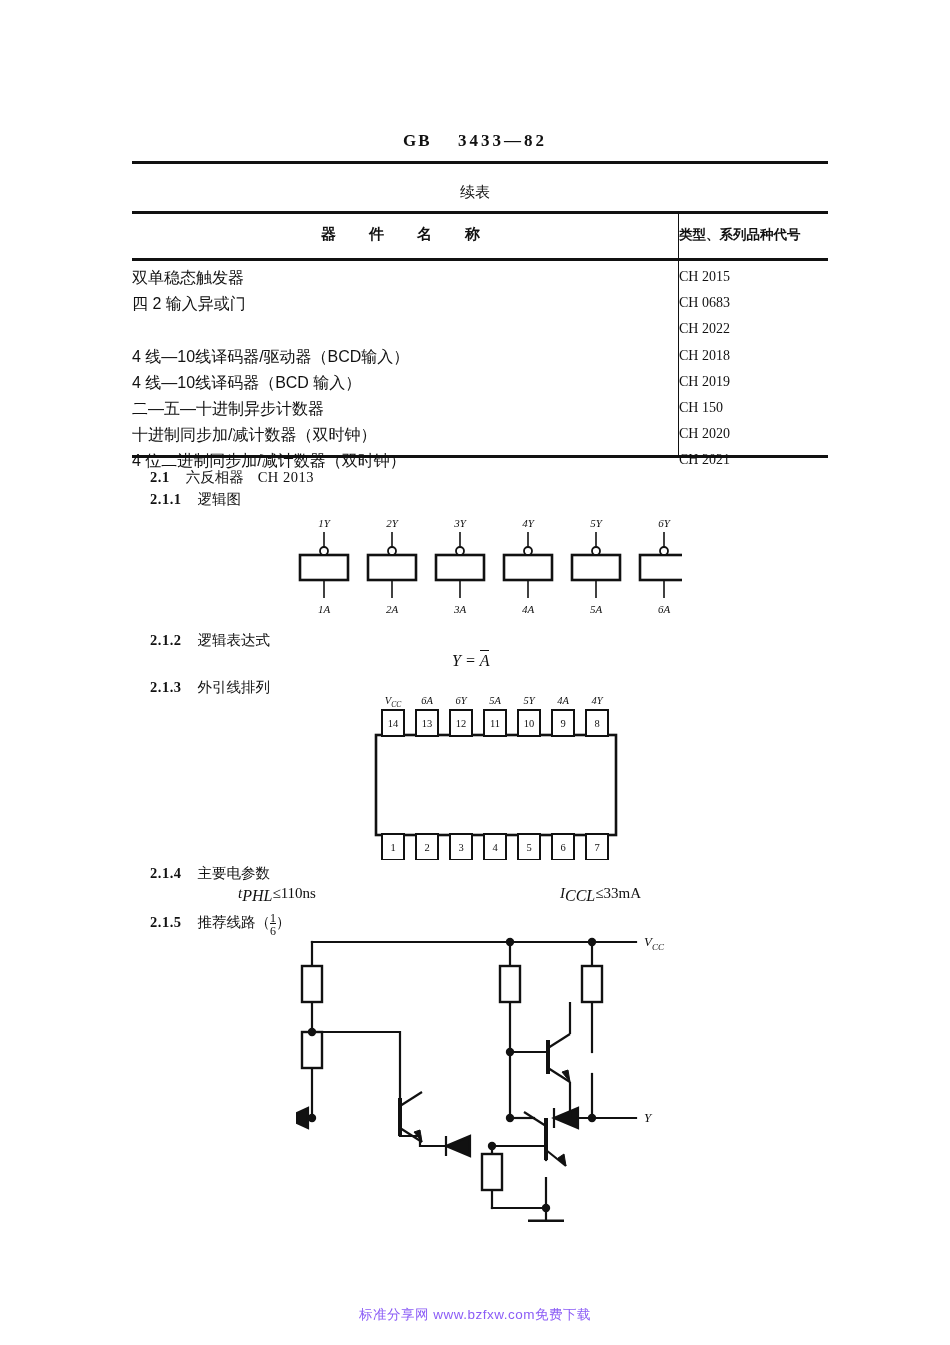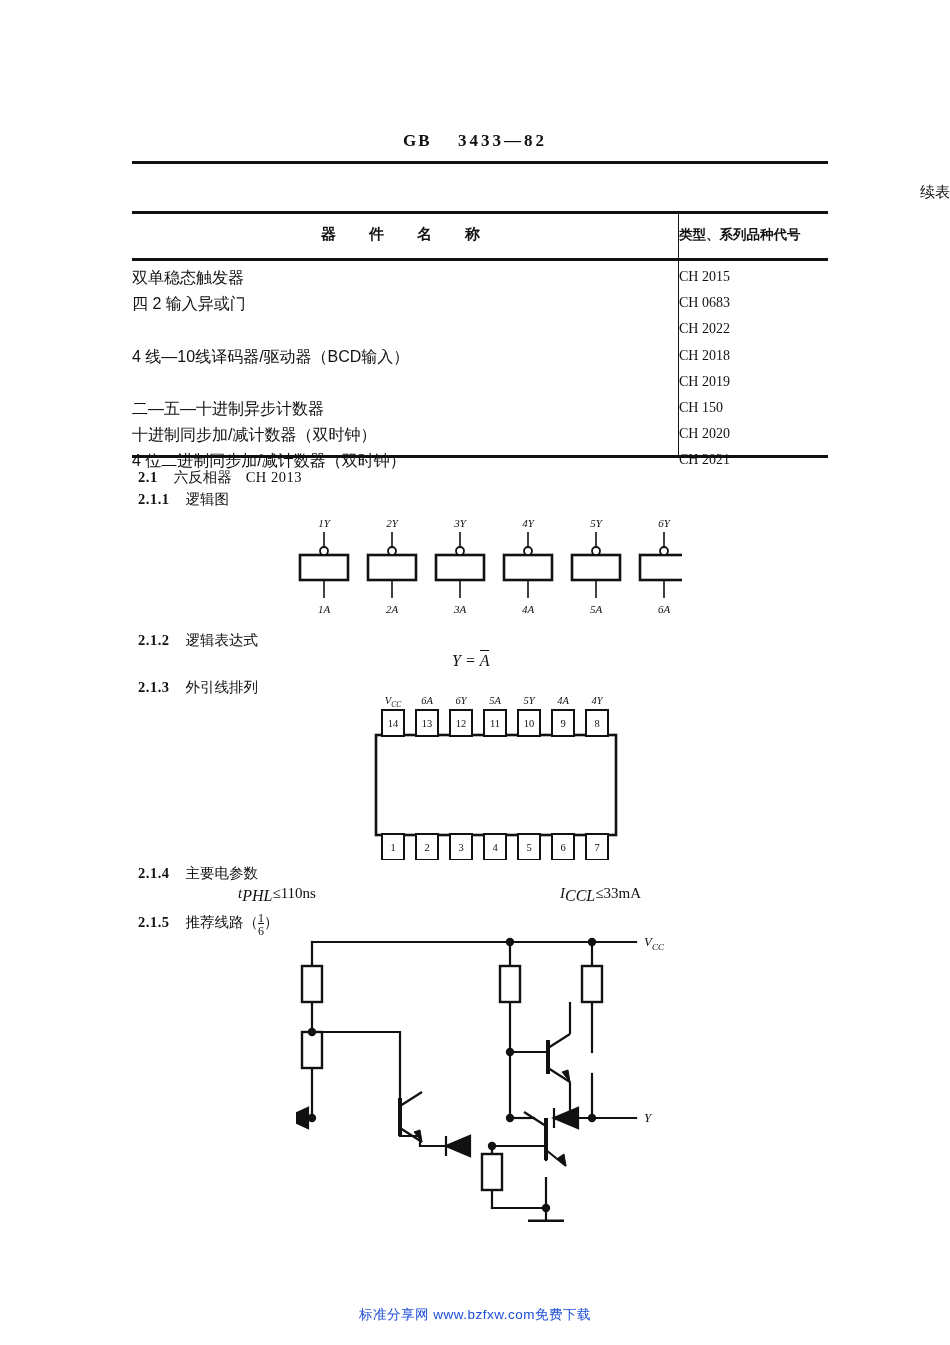--- a/index.html
+++ b/index.html
@@ -45,21 +45,21 @@
     height: 3px;
     background: #111;
   }
 
   
   .tbl-caption {
     position: absolute;
     left: 0;
     top: 183px;
     width: 950px;
-    text-align: right;
+    text-align: center;
     font-size: 15px;
     font-family: "Liberation Sans", sans-serif;
   }
   .rule {
     position: absolute;
     background: #111;
     left: 132px;
     width: 696px;
   }
   .rule.thick { height: 3px; }
@@ -127,20 +127,21 @@
     font-size: 14px;
     font-family: "Liberation Serif", serif;
   }
 
   
   .sec {
     position: absolute;
     font-size: 14.5px;
     font-family: "Liberation Sans", sans-serif;
     white-space: nowrap;
+    margin-left: 12px;
   }
   .sec .no {
     font-weight: bold;
     font-family: "Liberation Serif", serif;
     letter-spacing: 0.5px;
   }
   .sec .tx { margin-left: 16px; }
   .sec .code {
     margin-left: 14px;
     font-family: "Liberation Serif", serif;
@@ -199,21 +200,21 @@
   }
   .frac .den { border-top: 1.2px solid #111; }
 
   
   .footer {
     position: absolute;
     left: 0;
     top: 1306px;
     width: 950px;
     text-align: center;
-    color: #1d4ed8;
+    color: #8b5cf6;
     font-size: 13.5px;
     font-family: "Liberation Sans", sans-serif;
     letter-spacing: 0.5px;
   }
 
   
   .fig { position: absolute; }
   .fig svg { display: block; }
   #logic-figure   { left: 290px; top: 514px; }
   #pinout-figure  { left: 368px; top: 684px; }
@@ -250,20 +251,21 @@
         <div class="td-code">CH 0683</div>
       </div>
       <div class="trow">
         <div class="td-code">CH 2022</div>
       </div>
       <div class="trow">
         <div class="td-name">4 线—10线译码器/驱动器（BCD输入）</div>
         <div class="td-code">CH 2018</div>
       </div>
       <div class="trow">
+        <div class="td-name">4 线—10线译码器（BCD 输入）</div>
         <div class="td-code">CH 2019</div>
       </div>
       <div class="trow">
         <div class="td-name">二—五—十进制异步计数器</div>
         <div class="td-code">CH 150</div>
       </div>
       <div class="trow">
         <div class="td-name">十进制同步加/减计数器（双时钟）</div>
         <div class="td-code">CH 2020</div>
       </div>

